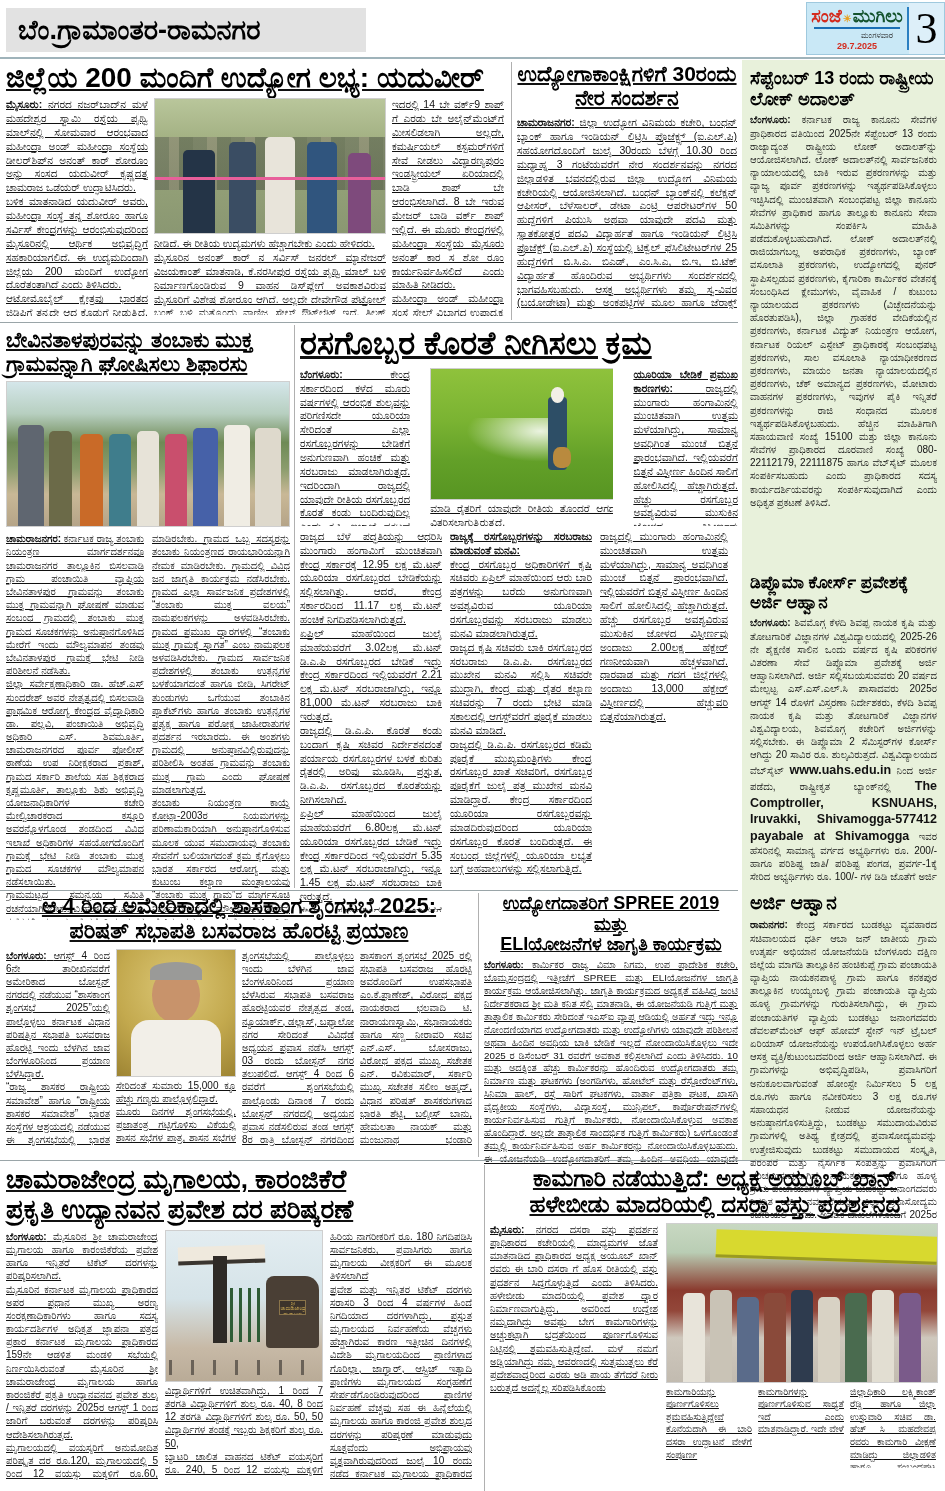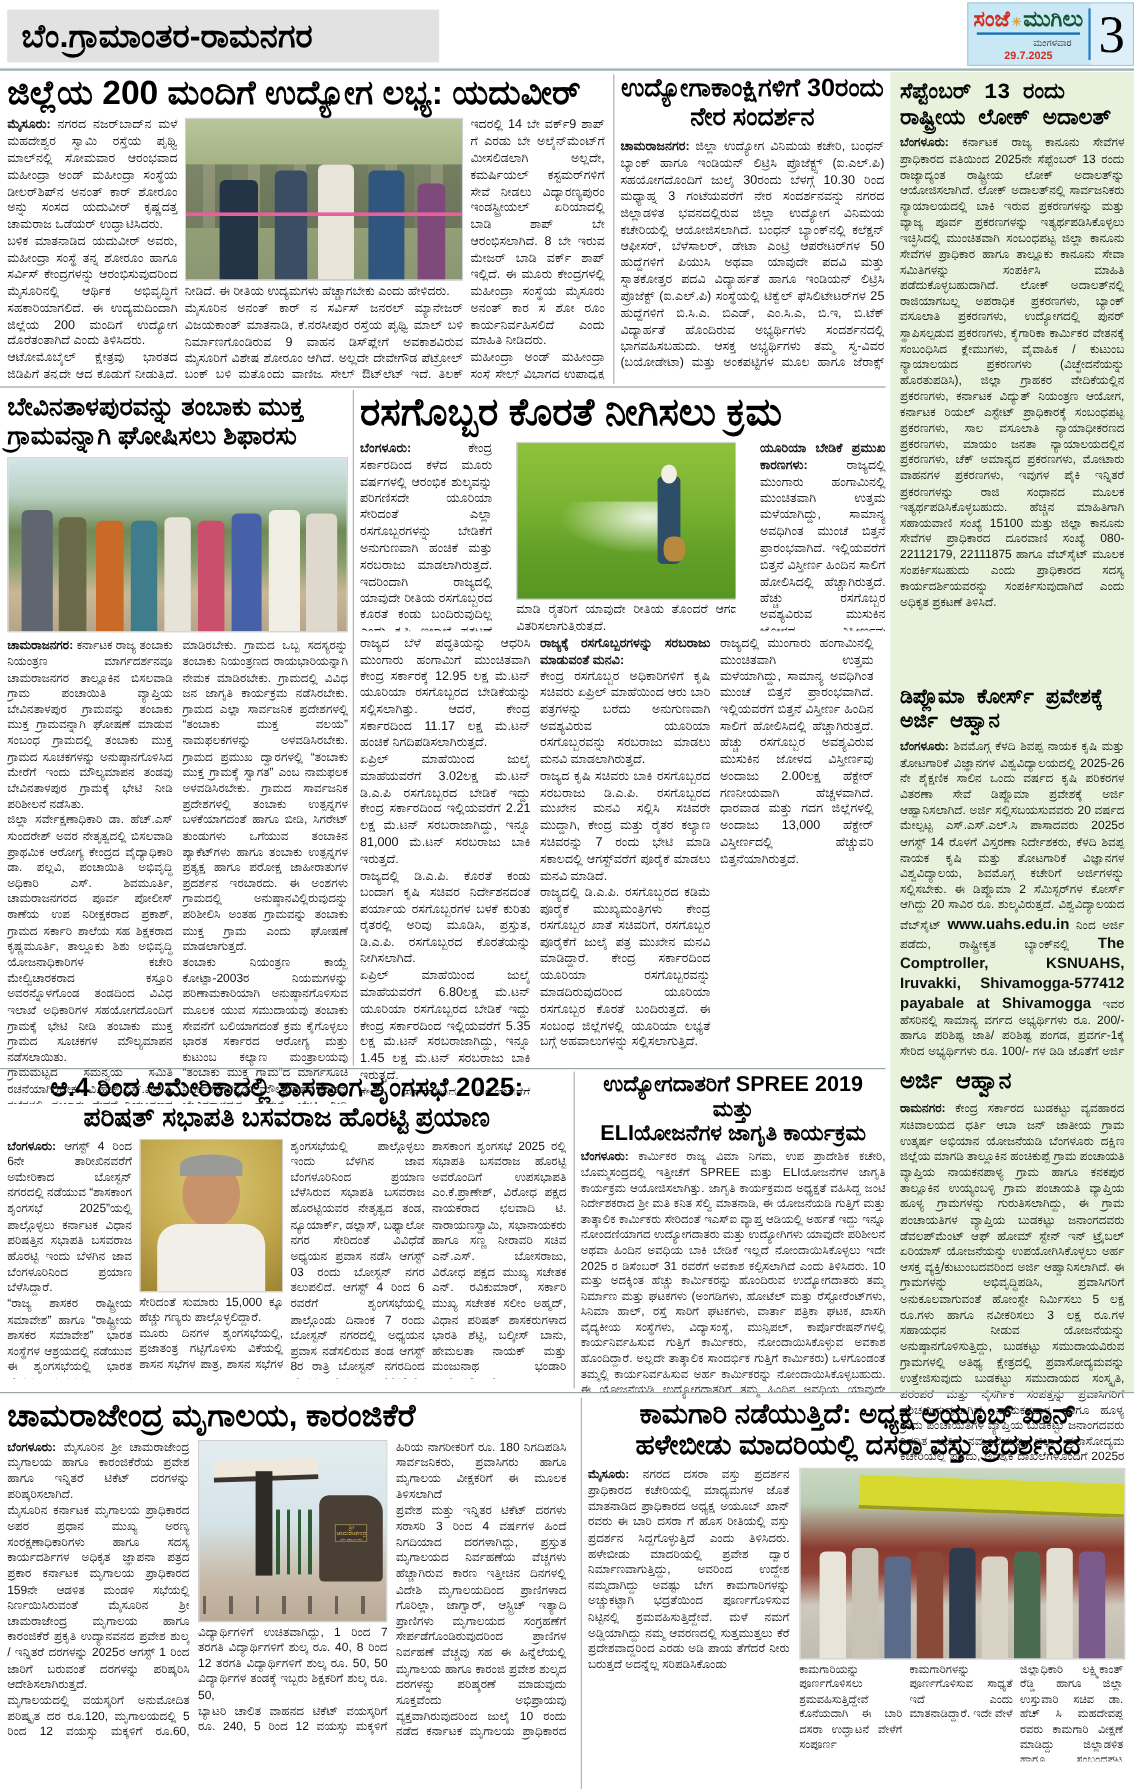--- a/index.html
+++ b/index.html
@@ -16,31 +16,31 @@
   .mast-name .blue{color:#14532d;}
   .mast-underline{width:86px;height:2px;background:#1a6fb5;margin:2px 0;}
   .mast-day{font-size:8px;color:#222;margin-left:40px;}
   .mast-date{font-size:9px;font-weight:bold;color:#d42b1e;}
   .mast-div{width:2px;background:#2a7fc1;margin:4px 0;}
   .mast-page{flex:1;display:flex;align-items:center;justify-content:center;
      font-family:"Liberation Serif",serif;font-size:44px;font-weight:normal;color:#000;background:#ddeff9;}
   .sun-icon{font-size:10px;color:#e8a020;margin:0 1px;}
   .header-rule{position:absolute;left:0;top:57px;width:945px;height:2px;background:#9fb3ba;}
   
-  .art{position:absolute;box-sizing:border-box;}
+  .art{position:absolute;box-sizing:border-box;text-decoration:underline;}
   .hl{font-weight:bold;color:#000;line-height:1.15;}
   .body{font-size:10.5px;line-height:1.32;text-align:justify;white-space:pre-line;overflow:hidden;}
   .dl{font-weight:bold;}
   .cols{display:flex;}
   .col{overflow:hidden;}
   .vrule{position:absolute;width:1px;background:#b0b0b0;}
   .hrule{position:absolute;height:1px;background:#9aa5a8;}
   .green-col{position:absolute;left:742px;top:60px;width:203px;height:1100px;background:#e8f1db;
      padding:8px 8px 4px 8px;box-sizing:border-box;}
-  .green-col .hl{margin-bottom:4px;font-family:Liberation Mono, monospace;}
+  .green-col .hl{margin-bottom:4px;}
   .bold-en{font-weight:bold;font-size:12.5px;}
   .subhead{font-weight:bold;}
   
   .ph{position:relative;overflow:hidden;border:1px solid #cfcfcf;box-sizing:border-box;}
   .fig{position:absolute;border-radius:5px 5px 0 0;}
   .head{position:absolute;border-radius:50%;}
   
   .ph-ribbon{background:linear-gradient(180deg,#b9c69b 0%,#a3b183 30%,#93a077 62%,#8a9772 100%);}
   .ph-ribbon .crowd{position:absolute;left:0;top:28%;width:100%;height:40%;
      background:repeating-linear-gradient(90deg,#5c6152 0 14px,#837e6e 14px 24px,#4c5344 24px 38px);opacity:.55;}
@@ -224,20 +224,21 @@
       <div>ELIಯೋಜನೆಗಳ ಜಾಗೃತಿ ಕಾರ್ಯಕ್ರಮ</div>
     </div>
     <div class="body" style="height:208px;margin-top:4px;font-size:9.8px;"><span class="dl">ಬೆಂಗಳೂರು:</span> <span>ಕಾರ್ಮಿಕರ ರಾಜ್ಯ ವಿಮಾ ನಿಗಮ, ಉಪ ಪ್ರಾದೇಶಿಕ ಕಚೇರಿ, ಬೊಮ್ಮಸಂದ್ರದಲ್ಲಿ ಇತ್ತೀಚೆಗೆ SPREE ಮತ್ತು ELIಯೋಜನೆಗಳ ಜಾಗೃತಿ ಕಾರ್ಯಕ್ರಮ ಆಯೋಜಿಸಲಾಗಿತ್ತು. ಜಾಗೃತಿ ಕಾರ್ಯಕ್ರಮದ ಅಧ್ಯಕ್ಷತೆ ವಹಿಸಿದ್ದ ಜಂಟಿ ನಿರ್ದೇಶಕರಾದ ಶ್ರೀ ಮತಿ ಕನಿತ ಸೆಲ್ವಿ ಮಾತನಾಡಿ, ಈ ಯೋಜನೆಯಡಿ ಗುತ್ತಿಗೆ ಮತ್ತು ತಾತ್ಕಾಲಿಕ ಕಾರ್ಮಿಕರು ಸೇರಿದಂತೆ ಇಎಸ್ಐ ವ್ಯಾಪ್ತ ಆಡಿಯಲ್ಲಿ ಅರ್ಹತೆ ಇದ್ದು ಇನ್ನೂ ನೋಂದಣಿಯಾಗದ ಉದ್ಯೋಗದಾತರು ಮತ್ತು ಉದ್ಯೋಗಿಗಳು ಯಾವುದೇ ಪರಿಶೀಲನೆ ಅಥವಾ ಹಿಂದಿನ ಅವಧಿಯ ಬಾಕಿ ಬೇಡಿಕೆ ಇಲ್ಲದೆ ನೋಂದಾಯಿಸಿಕೊಳ್ಳಲು ಇದೇ 2025 ರ ಡಿಸೆಂಬರ್ 31 ರವರೆಗೆ ಅವಕಾಶ ಕಲ್ಪಿಸಲಾಗಿದೆ ಎಂದು ತಿಳಿಸಿದರು. 10 ಮತ್ತು ಅದಕ್ಕಿಂತ ಹೆಚ್ಚು ಕಾರ್ಮಿಕರನ್ನು ಹೊಂದಿರುವ ಉದ್ಯೋಗದಾತರು ತಮ್ಮ ನಿರ್ಮಾಣ ಮತ್ತು ಘಟಕಗಳು (ಅಂಗಡಿಗಳು, ಹೋಟೆಲ್ ಮತ್ತು ರೆಸ್ಟೋರೆಂಟ್‌ಗಳು, ಸಿನಿಮಾ ಹಾಲ್, ರಸ್ತೆ ಸಾರಿಗೆ ಘಟಕಗಳು, ವಾರ್ತಾ ಪತ್ರಿಕಾ ಘಟಕ, ಖಾಸಗಿ ವೈದ್ಯಕೀಯ ಸಂಸ್ಥೆಗಳು, ವಿದ್ಯಾಸಂಸ್ಥೆ, ಮುನ್ಸಿಪಲ್, ಕಾರ್ಪೊರೇಷನ್‌ಗಳಲ್ಲಿ ಕಾರ್ಯನಿರ್ವಹಿಸುವ ಗುತ್ತಿಗೆ ಕಾರ್ಮಿಕರು, ನೋಂದಾಯಿಸಿಕೊಳ್ಳುವ ಅವಕಾಶ ಹೊಂದಿದ್ದಾರೆ. ಅಲ್ಲದೇ ತಾತ್ಕಾಲಿಕ ಸಾಂದರ್ಭಿಕ ಗುತ್ತಿಗೆ ಕಾರ್ಮಿಕರು) ಒಳಗೊಂಡಂತೆ ತಮ್ಮಲ್ಲಿ ಕಾರ್ಯನಿರ್ವಹಿಸುವ ಅರ್ಹ ಕಾರ್ಮಿಕರನ್ನು ನೋಂದಾಯಿಸಿಕೊಳ್ಳಬಹುದು. ಈ ಯೋಜನೆಯಡಿ ಉದ್ಯೋಗದಾತರಿಗೆ ತಮ್ಮ ಹಿಂದಿನ ಅವಧಿಯ ಯಾವುದೇ ದಾಖಲೆಗಳ ಪರಿಶೀಲನೆ, ವಾಮತಿಯ ಬೇಡಿಕೆಗಳು ಇರುವುದಿಲ್ಲ, ಹಿಂದಿನ ವಂತಿಕೆ ಪಾವತಿಯ ಬಾಧ್ಯತೆ ಇರುವುದಿಲ್ಲ, ನೋಂದಣಿಯಾದ ಕಾರ್ಮಿಕರು ತಮಗೆ ಹಾಗೂ ತಮ್ಮ ಕುಟುಂಬ ಸದಸ್ಯರಿಗೆ ವೈದ್ಯಕೀಯ ಆರೈಕೆ ಜೊತೆಗೆ ಅನಾರೋಗ್ಯ, ಪ್ರಸವ, ಅವಘಾತ, ಉದ್ಯೋಗಕ್ಕೆ ಸಂಬಂಧಿಸಿದ ಮರಣಕ್ಕೆ ನಗದು ಸೌಲಭ್ಯಕ್ಕೆ ಅರ್ಹರಾಗಿರುತ್ತಾರೆ ಎಂದು ತಿಳಿಸಿದರು.</span></div>
   </div>
 
   <div class="hrule" style="left:0;top:1160px;width:945px;"></div>
 
   <div class="art" style="left:6px;top:1165px;width:472px;height:324px;">
     <div class="hl" style="font-size:26px;">
       <div>ಚಾಮರಾಜೇಂದ್ರ ಮೃಗಾಲಯ, ಕಾರಂಜಿಕೆರೆ</div>
+      <div>ಪ್ರಕೃತಿ ಉದ್ಯಾನವನ ಪ್ರವೇಶ ದರ ಪರಿಷ್ಕರಣೆ</div>
     </div>
     <div class="cols" style="margin-top:5px;gap:7px;">
       <div class="col body" style="width:152px;height:250px;font-size:10px;"><span class="dl">ಬೆಂಗಳೂರು:</span> <span>ಮೈಸೂರಿನ ಶ್ರೀ ಚಾಮರಾಜೇಂದ್ರ ಮೃಗಾಲಯ ಹಾಗೂ ಕಾರಂಜಿಕೆರೆಯ ಪ್ರವೇಶ ಹಾಗೂ ಇನ್ನಿತರೆ ಟಿಕೆಟ್ ದರಗಳನ್ನು ಪರಿಷ್ಕರಿಸಲಾಗಿದೆ.
  ಮೈಸೂರಿನ ಕರ್ನಾಟಕ ಮೃಗಾಲಯ ಪ್ರಾಧಿಕಾರದ ಅಪರ ಪ್ರಧಾನ ಮುಖ್ಯ ಅರಣ್ಯ ಸಂರಕ್ಷಣಾಧಿಕಾರಿಗಳು ಹಾಗೂ ಸದಸ್ಯ ಕಾರ್ಯದರ್ಶಿಗಳ ಅಧಿಕೃತ ಜ್ಞಾಪನಾ ಪತ್ರದ ಪ್ರಕಾರ ಕರ್ನಾಟಕ ಮೃಗಾಲಯ ಪ್ರಾಧಿಕಾರದ 159ನೇ ಆಡಳಿತ ಮಂಡಳಿ ಸಭೆಯಲ್ಲಿ ನಿರ್ಣಯಿಸಿರುವಂತೆ ಮೈಸೂರಿನ ಶ್ರೀ ಚಾಮರಾಜೇಂದ್ರ ಮೃಗಾಲಯ ಹಾಗೂ ಕಾರಂಜಿಕೆರೆ ಪ್ರಕೃತಿ ಉದ್ಯಾನವನದ ಪ್ರವೇಶ ಶುಲ್ಕ / ಇನ್ನಿತರೆ ದರಗಳನ್ನು 2025ರ ಆಗಸ್ಟ್ 1 ರಿಂದ ಜಾರಿಗೆ ಬರುವಂತೆ ದರಗಳನ್ನು ಪರಿಷ್ಕರಿಸಿ ಆದೇಶಿಸಲಾಗಿರುತ್ತದೆ.
  ಮೃಗಾಲಯದಲ್ಲಿ ವಯಸ್ಕರಿಗೆ ಅನುಮೋದಿತ ಪರಿಷ್ಕೃತ ದರ ರೂ.120, ಮೃಗಾಲಯದಲ್ಲಿ 5 ರಿಂದ 12 ವಯಸ್ಸು ಮಕ್ಕಳಿಗೆ ರೂ.60, ಕಾರಂಜಿಕೆರೆಯಲ್ಲಿ ವಯಸ್ಕರಿಗೆ 60, ಕಾರಂಜಿಕೆರೆಯಲ್ಲಿ 5 ರಿಂದ 12 ವಯಸ್ಸು ಮಕ್ಕಳಿಗೆ ರೂ.30, ಮೃಗಾಲಯ-ಕಾರಂಜಿ ಕಾಂಬೋ ವಯಸ್ಕರಿಗೆ 150, ಮೃಗಾಲಯ-ಕಾರಂಜಿ ಕಾಂಬೋ ಮಕ್ಕಳಿಗೆ ರೂ.80 ನಿಗದಿಪಡಿಸಲಾಗಿದೆ.
  ಶಾಲಾ-ಕಾಲೇಜು ವಿದ್ಯಾರ್ಥಿಗಳಿಗೆ ವಿನಾಯಿತಿ ದರದಲ್ಲಿ ಪ್ರವೇಶ ಟಿಕೆಟ್, ಎಲ್.ಕೆ.ಜಿ/ಯು.ಕೆ.ಜಿ</span></div>
       <div class="col" style="width:158px;">
         <div class="ph ph-zoo" style="width:158px;height:152px;">
           <div class="canopy"></div>
           <div class="pillar"></div>

